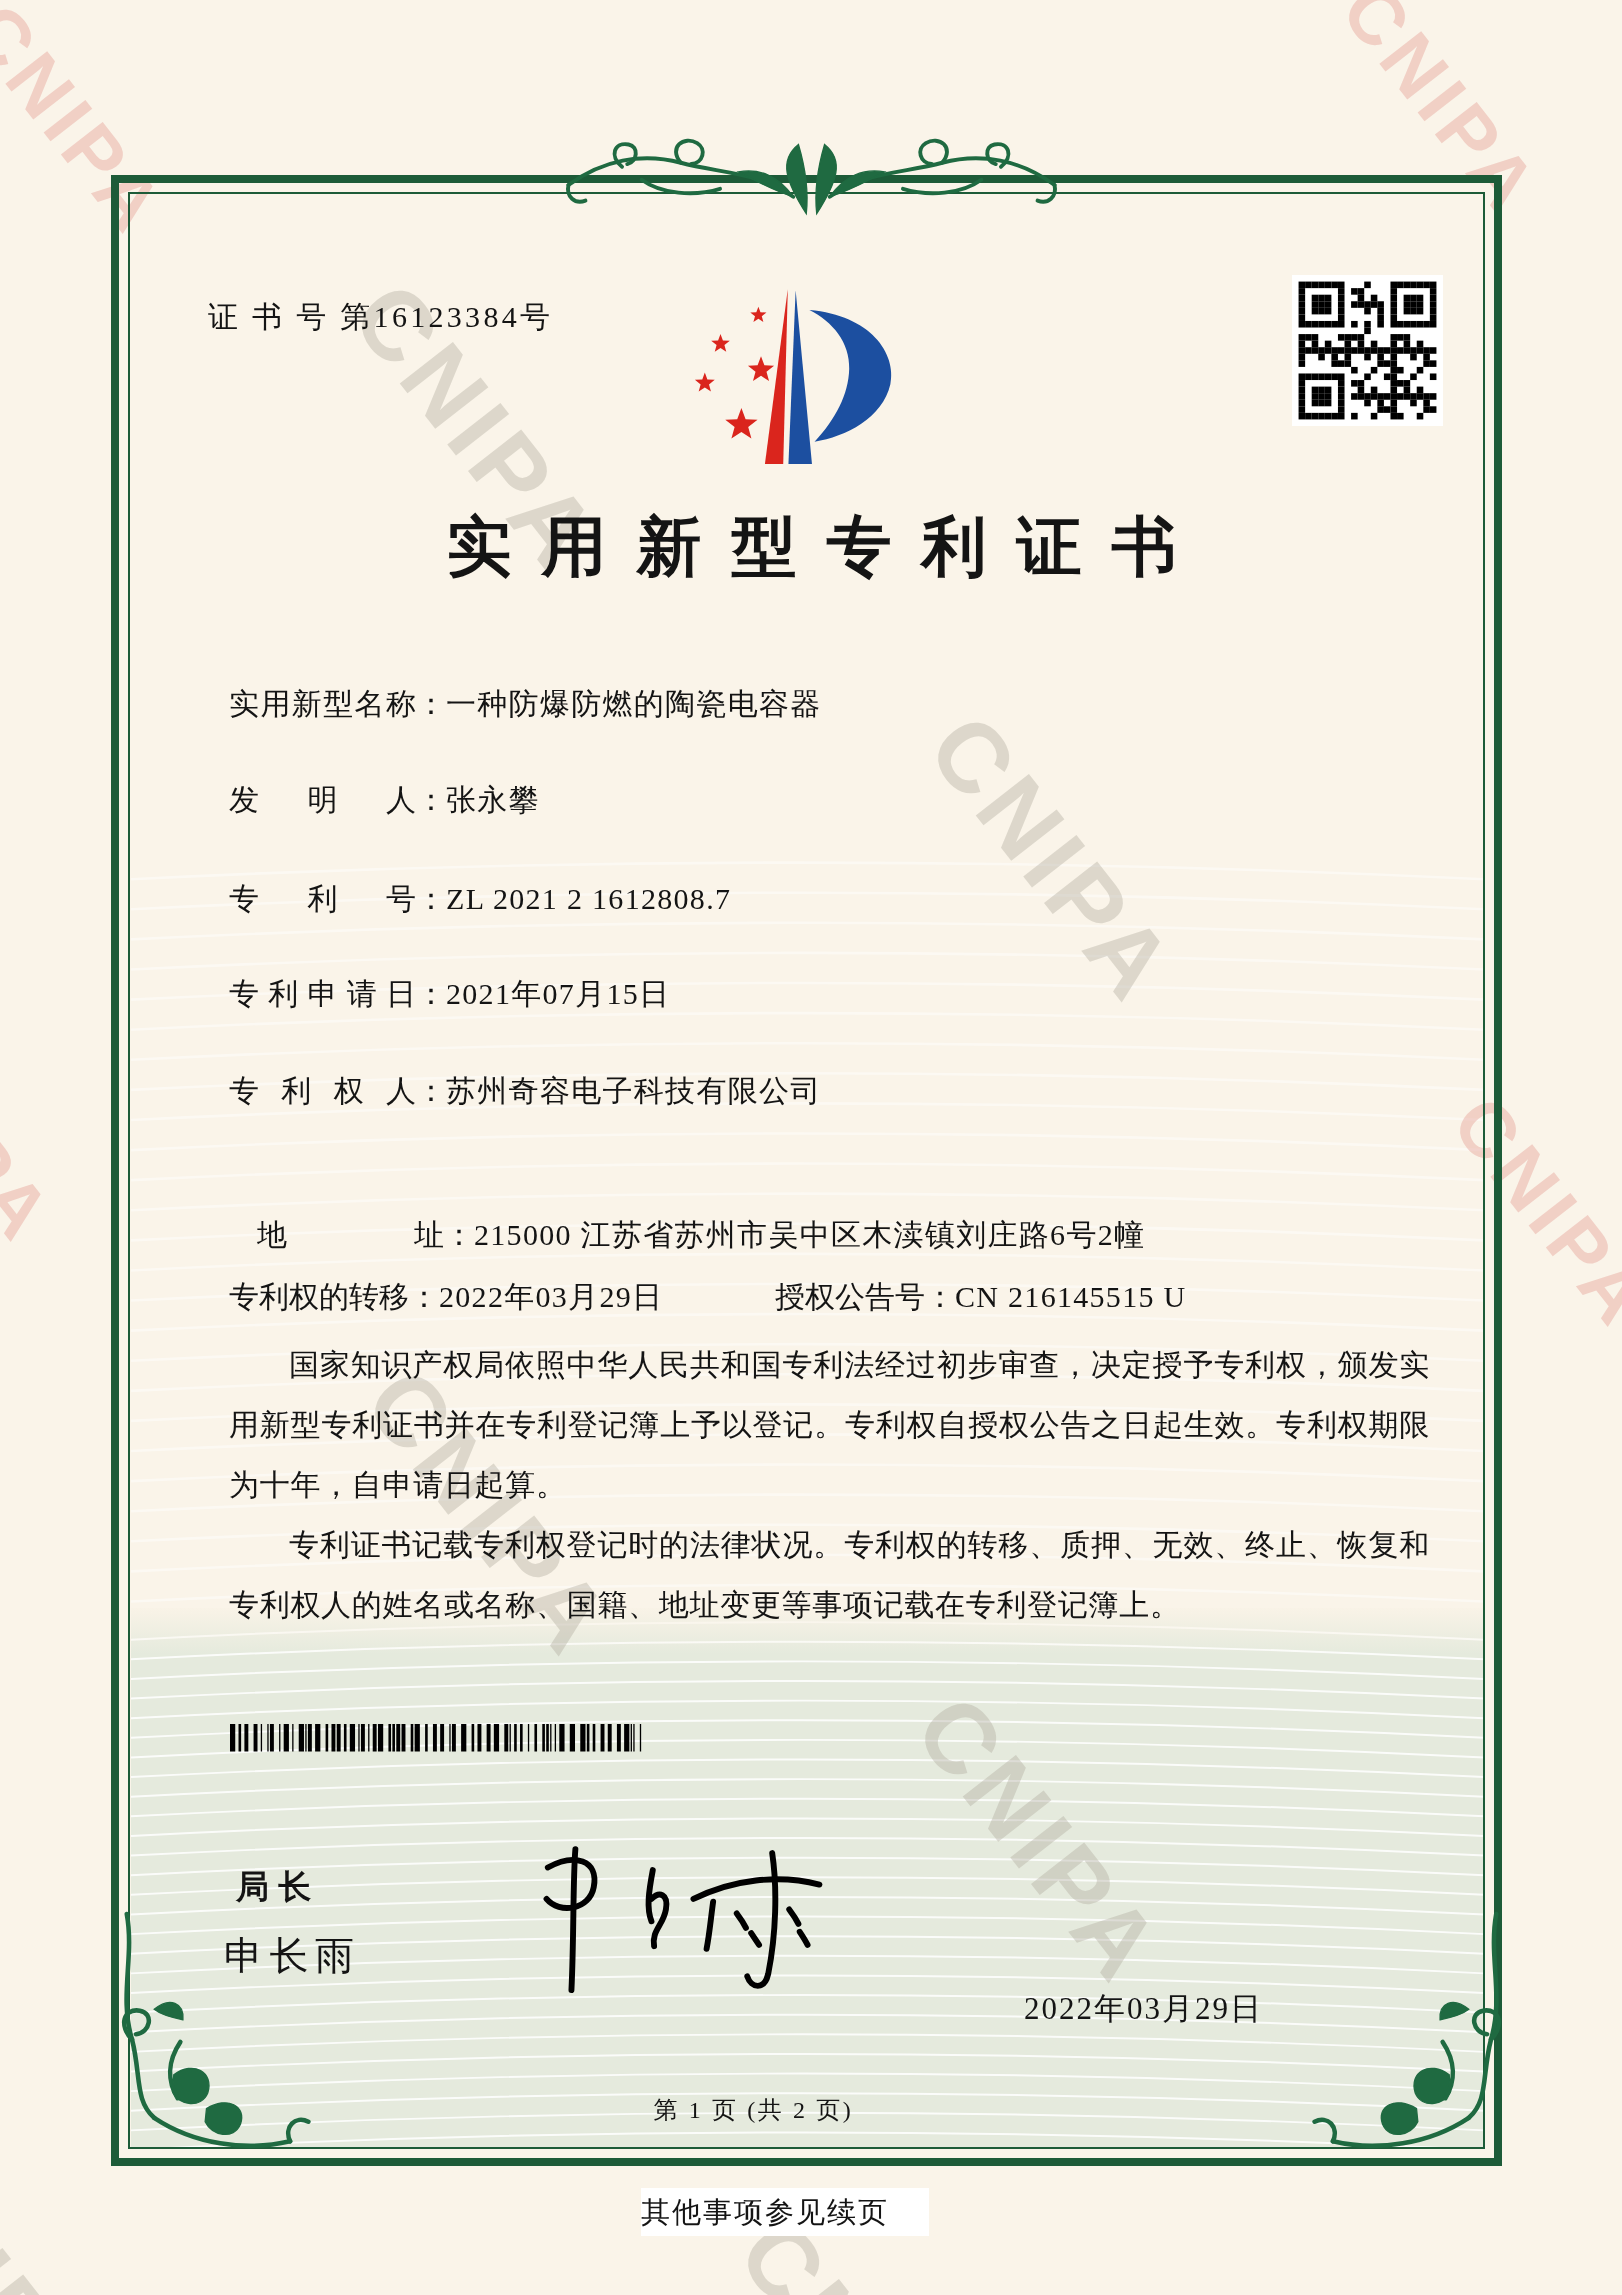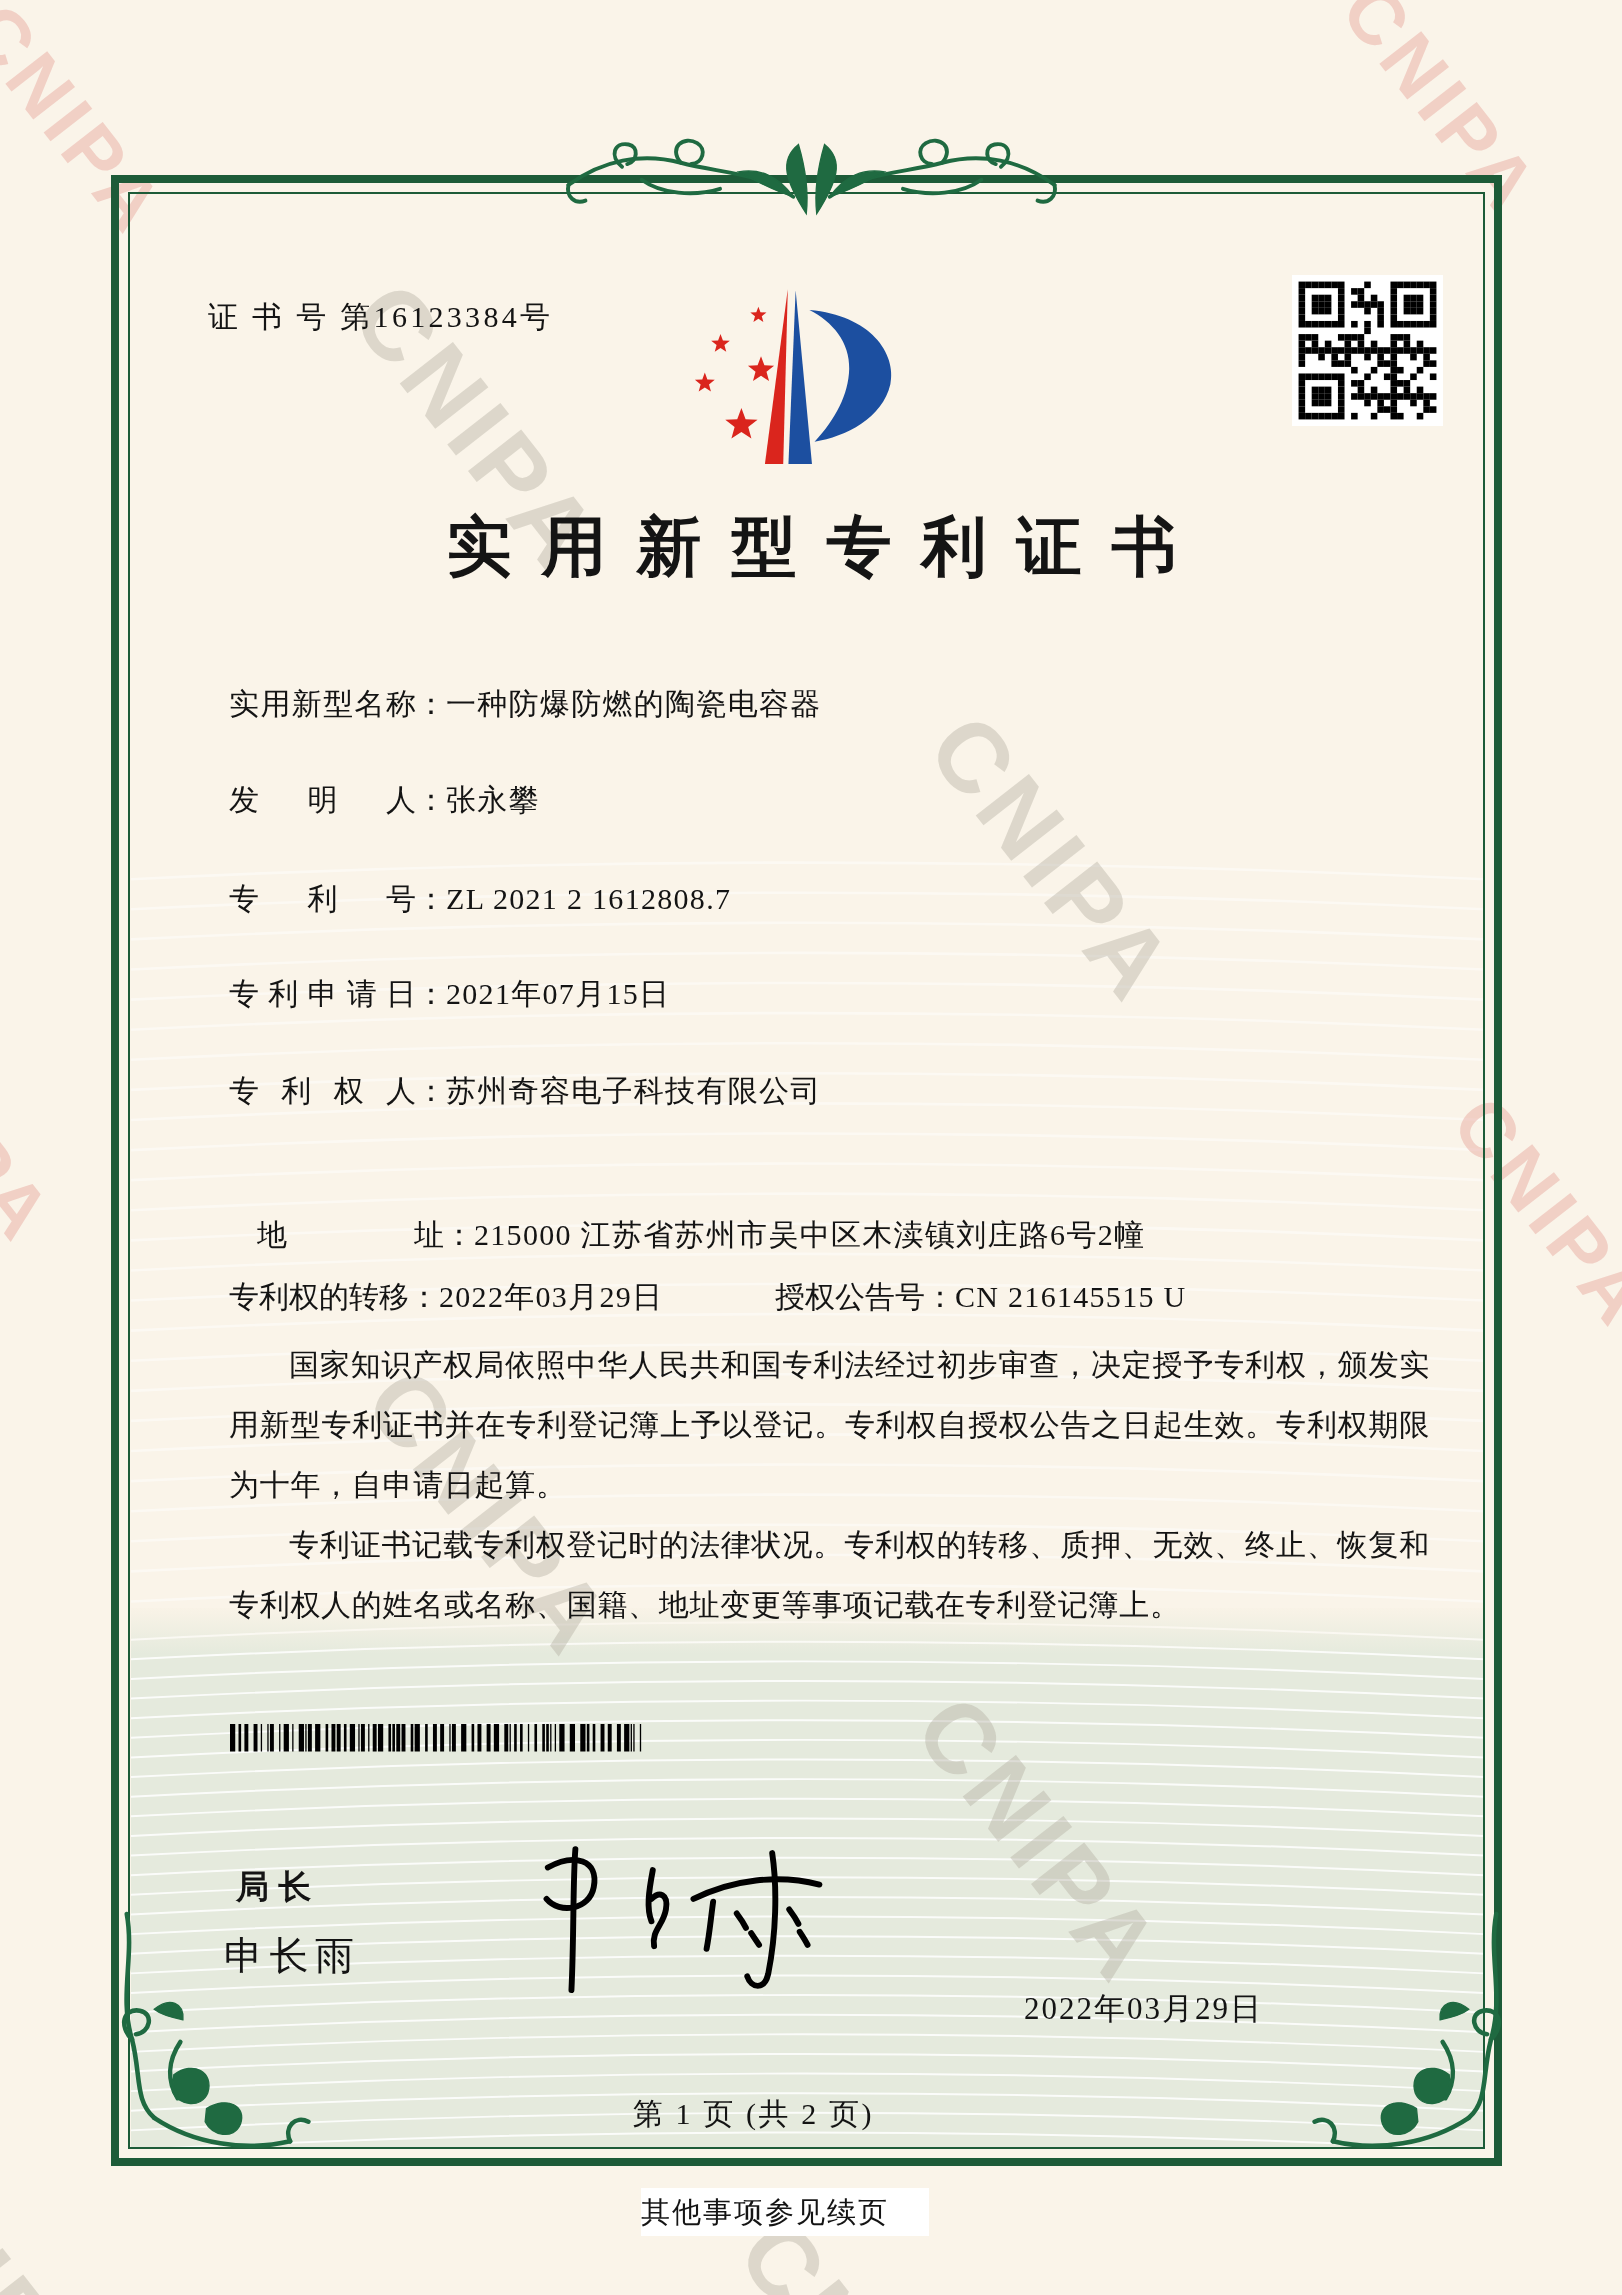--- a/index.html
+++ b/index.html
@@ -47,21 +47,21 @@
   .paras{left:229px; top:1335px; width:1201px;}
   .paras p{margin:0; font-size:30px; line-height:60px; text-indent:60px;
     text-align:justify; letter-spacing:0.7px;}
   .barcode{left:230px; top:1724px;}
   .signer-title{left:236px; top:1865px; font-size:33px; letter-spacing:9.2px;
     font-family:"Liberation Sans","DejaVu Sans",sans-serif; font-weight:bold;}
   .signer-name{left:224px; top:1929px; font-size:39px; letter-spacing:6.5px;
     font-family:"Liberation Sans","DejaVu Sans",sans-serif; font-weight:normal;}
   .signature{left:494px; top:1836px;}
   .issue-date{left:1024px; top:1988px; font-size:31px; letter-spacing:2px;}
-  .page-num{left:131px; top:2094px; width:1245px; text-align:center; font-size:30px; letter-spacing:2.6px;}
+  .page-num{left:131px; top:2094px; width:1245px; text-align:center; font-size:24px; letter-spacing:2.6px;}
   .note-box{left:641px; top:2188px; width:288px; height:48px; background:#ffffff;
     font-size:29px; line-height:48px; letter-spacing:2px; z-index:4;}
   .qr{left:1292px; top:275px;}
 </style>
 </head>
 <body>
 
 <div class="page">
 
   <div class="wm pink" style="left:19.6px;top:-13px;">CNIPA</div>

